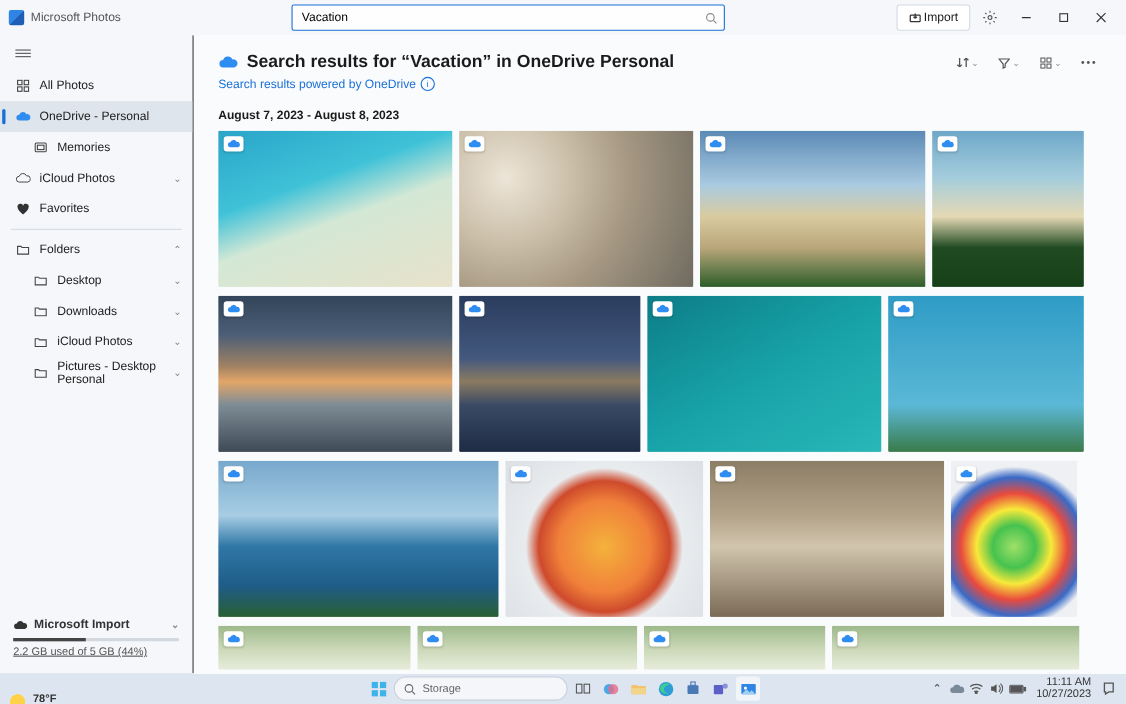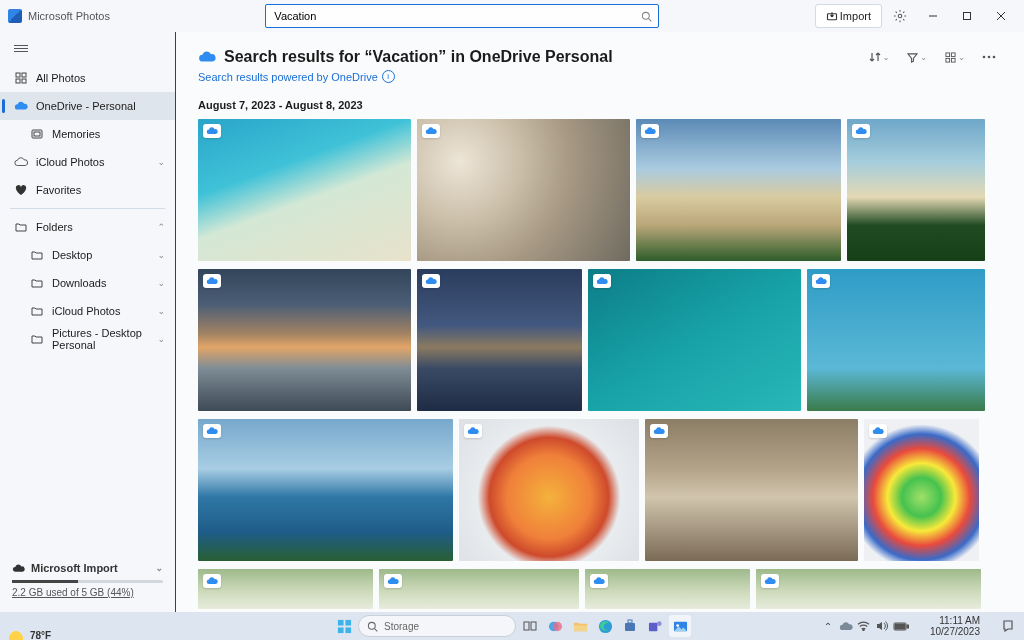--- a/index.html
+++ b/index.html
@@ -68,21 +68,21 @@
   .row4 .photo,.row4b .photo{height:142px;}
   .row5 .photo{height:60px;}
   
   .taskbar{position:absolute;left:0;right:0;bottom:0;height:28px;background:var(--taskbar);display:flex;align-items:center;padding:0 8px;gap:4px;}
   .weather{display:flex;align-items:flex-start;gap:6px;font-size:10px;color:#333;margin-top:28px;}
   .weather .sun{width:16px;height:16px;border-radius:50%;background:radial-gradient(circle,#ffd24a 60%,transparent 61%);}
   .task-center{position:absolute;left:50%;transform:translateX(-50%);display:flex;align-items:center;gap:3px;}
   .task-search{width:140px;height:20px;background:#f4f6fa;border:1px solid #c8d0da;border-radius:12px;display:flex;align-items:center;padding:0 8px;font-size:10px;color:#666;gap:6px;}
   .tb-icon{width:22px;height:22px;display:flex;align-items:center;justify-content:center;cursor:pointer;border-radius:3px;color:#444;}
   .task-right{margin-left:auto;display:flex;align-items:center;gap:2px;font-size:10px;color:#333;}
-  .task-right .clock{text-align:right;line-height:11px;margin:0 18px;}
+  .task-right .clock{text-align:right;line-height:11px;margin:0 6px;}
   
   svg{display:block;}
   .lines{width:14px;height:10px;}
   .lines div{height:1.5px;background:#555;margin:1.5px 0;}
   
   .beach-aerial{background:linear-gradient(160deg,#2aa5c9 0%,#3fc2d8 35%,#d3e8d5 55%,#e8e2cb 100%);}
   .waves{background:radial-gradient(circle at 20% 30%,#ede5d8 0%,#cbbfa9 30%,#a89a84 55%,#6f6a60 100%);}
   .beach-pan{background:linear-gradient(180deg,#5b8ab6 0%,#aacbe0 35%,#d9cba0 55%,#b9a679 75%,#2d5d2a 100%);}
   .palm-beach{background:linear-gradient(180deg,#6ea7c9 0%,#a4cddc 30%,#e4d9b4 55%,#1f4a22 75%,#154018 100%);}
   .sunset{background:linear-gradient(180deg,#33455a 0%,#4b5e76 25%,#9f8163 45%,#e2a568 55%,#7e8c96 70%,#3e4a55 100%);}

